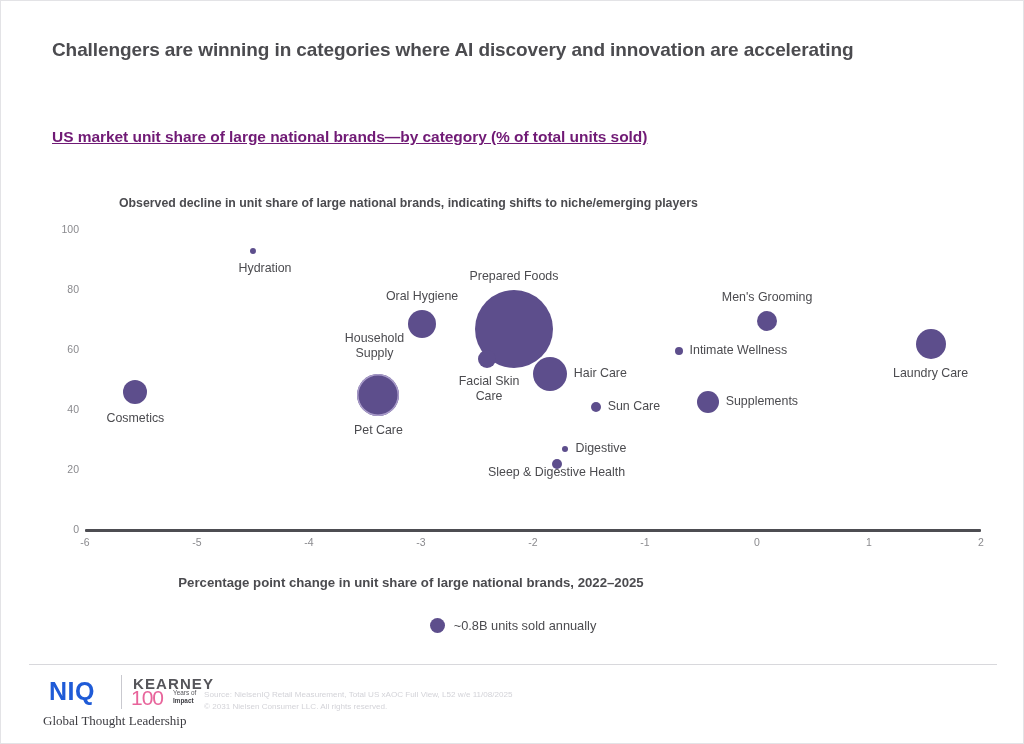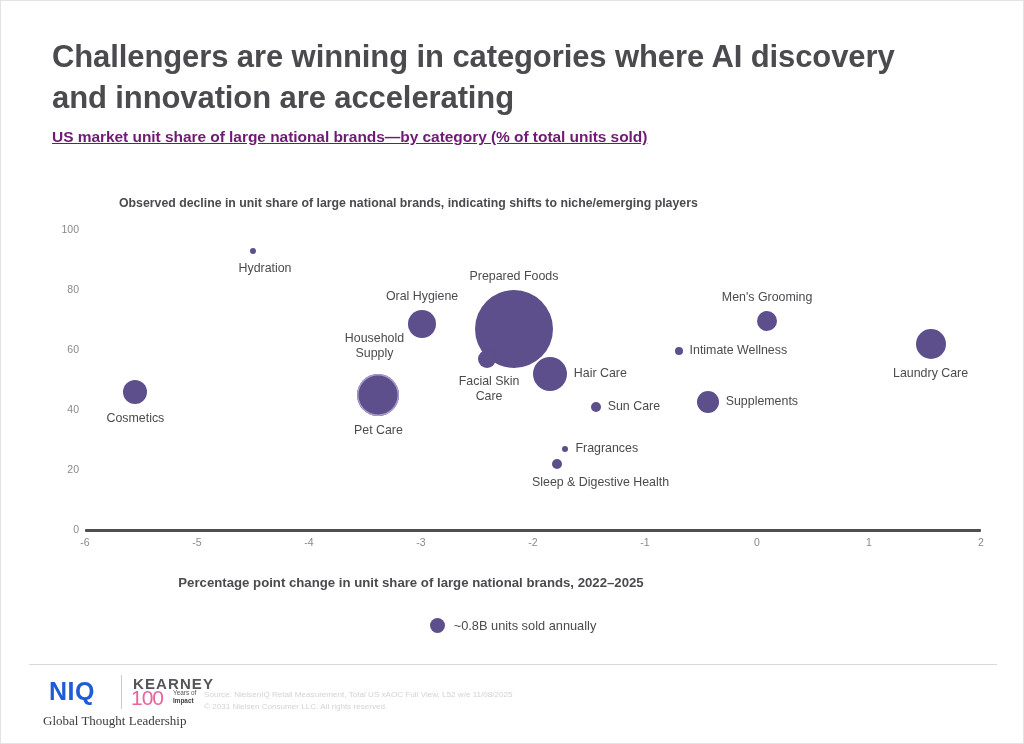--- a/index.html
+++ b/index.html
@@ -14,21 +14,21 @@
     position:relative;
     width:1024px;height:744px;
     box-sizing:border-box;
     border:1px solid #e3e3e6;
     background:#fff;
   }
 
   
   .title{
     position:absolute;left:51px;top:36px;width:860px;
-    font-size:31px;font-weight:bold;line-height:1.32;
+    font-size:19px;font-weight:bold;line-height:1.32;
     color:#4b4b4f;letter-spacing:-0.1px;
   }
   .subtitle{
     position:absolute;left:51px;top:127px;width:900px;
     font-size:15.5px;font-weight:bold;color:#701a75;
     letter-spacing:-0.05px;
     text-decoration:underline;
   }
 
   
@@ -163,22 +163,22 @@
       <div class="bubble" style="left: 914.6px; top: 327.5px; width: 30px; height: 30px; background: rgb(93, 78, 140);"></div>
       <div class="blabel c" style="left: 264px; top: 259.5px;">Hydration</div>
       <div class="blabel c" style="left: 134.4px; top: 409.5px;">Cosmetics</div>
       <div class="blabel c" style="left: 421.12px; top: 288px;">Oral Hygiene</div>
       <div class="blabel c" style="left: 373.44px; top: 329.5px; text-align: center;">Household<br>Supply</div>
       <div class="blabel c" style="left: 377.44px; top: 421.5px;">Pet Care</div>
       <div class="blabel c" style="left: 512.96px; top: 267.5px;">Prepared Foods</div>
       <div class="blabel c" style="left: 488.08px; top: 372.5px; text-align: center;">Facial Skin<br>Care</div>
       <div class="blabel" style="left: 572.8px; top: 364.5px;">Hair Care</div>
       <div class="blabel" style="left: 606.72px; top: 397.5px;">Sun Care</div>
-      <div class="blabel" style="left: 574.48px; top: 439.5px;">Fragrances</div>
-      <div class="blabel c" style="left: 555.52px; top: 474px; margin-left: 44px;">Sleep &amp; Digestive Health</div>
+      <div class="blabel" style="left: 574.48px; top: 439.5px;">Digestive</div>
+      <div class="blabel c" style="left: 555.52px; top: 464px;">Sleep &amp; Digestive Health</div>
       <div class="blabel" style="left: 688.6px; top: 342px;">Intimate Wellness</div>
       <div class="blabel c" style="left: 766.08px; top: 289px;">Men's Grooming</div>
       <div class="blabel" style="left: 724.72px; top: 393px;">Supplements</div>
       <div class="blabel c" style="left: 929.6px; top: 364.5px;">Laundry Care</div>
     </div>
 
   <div class="xaxis-title">Percentage point change in unit share of large national brands, 2022–2025</div>
 
   <div class="legend">
     <span class="legend-dot"></span>

